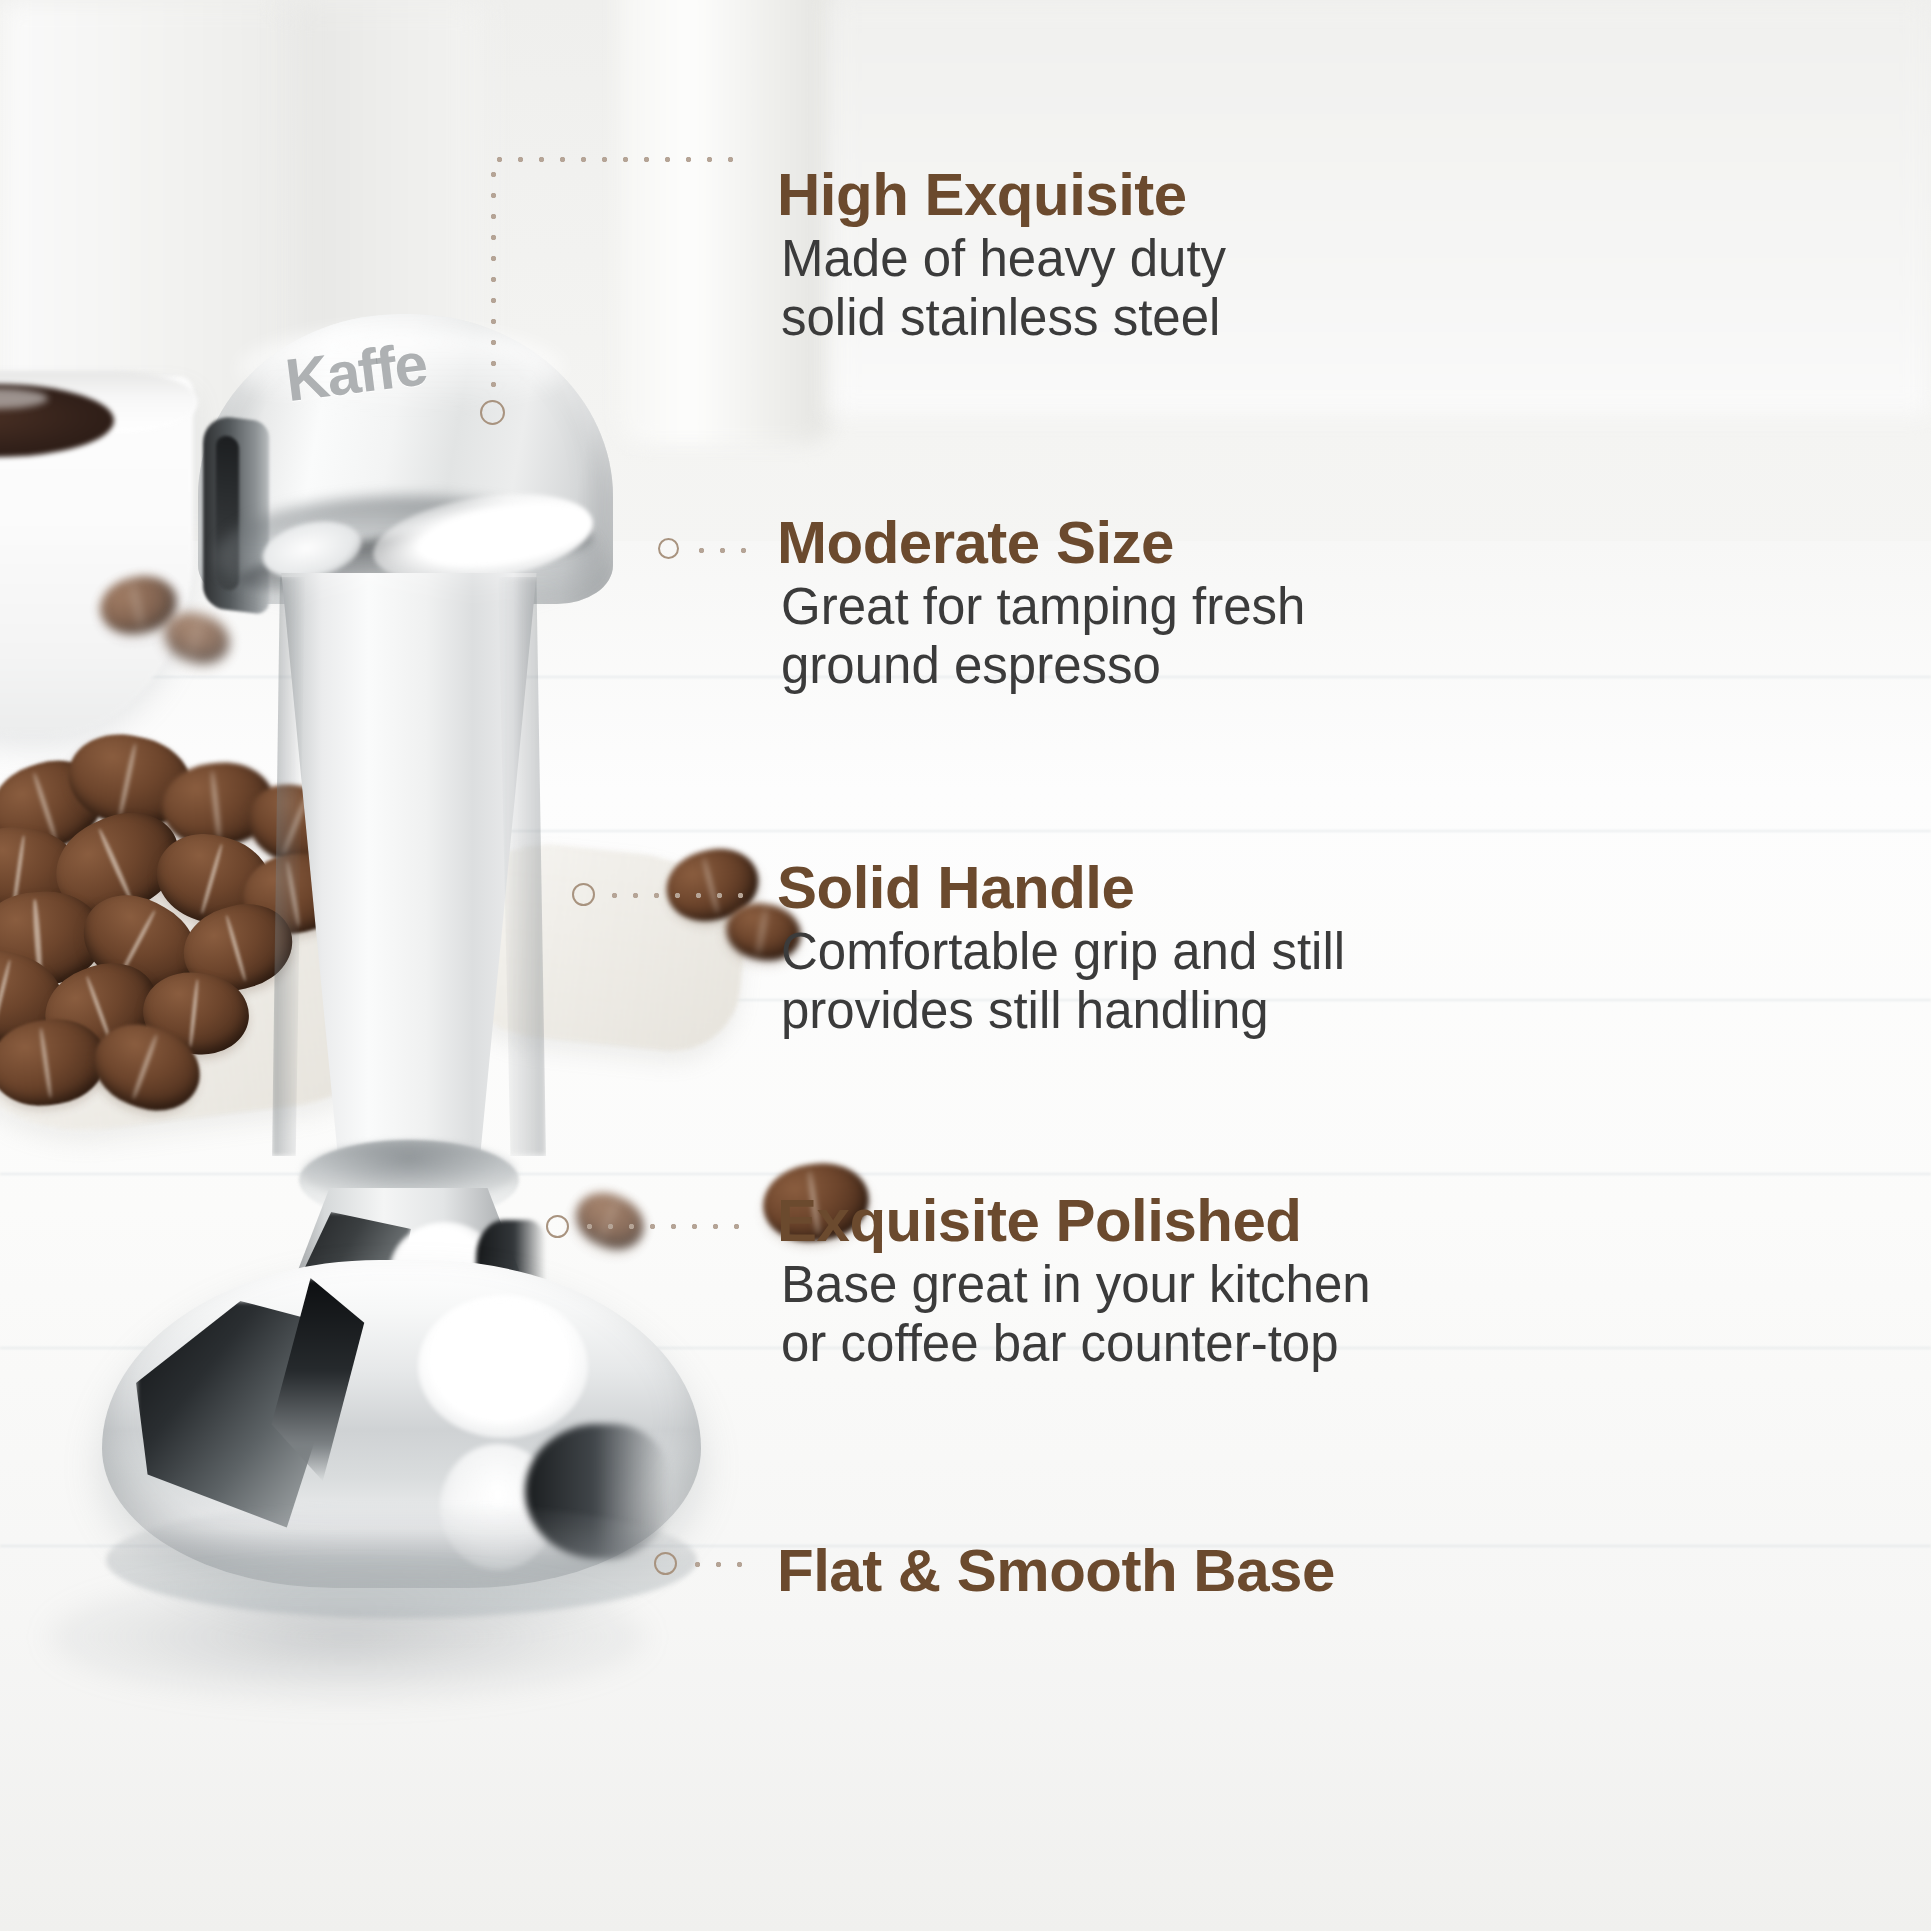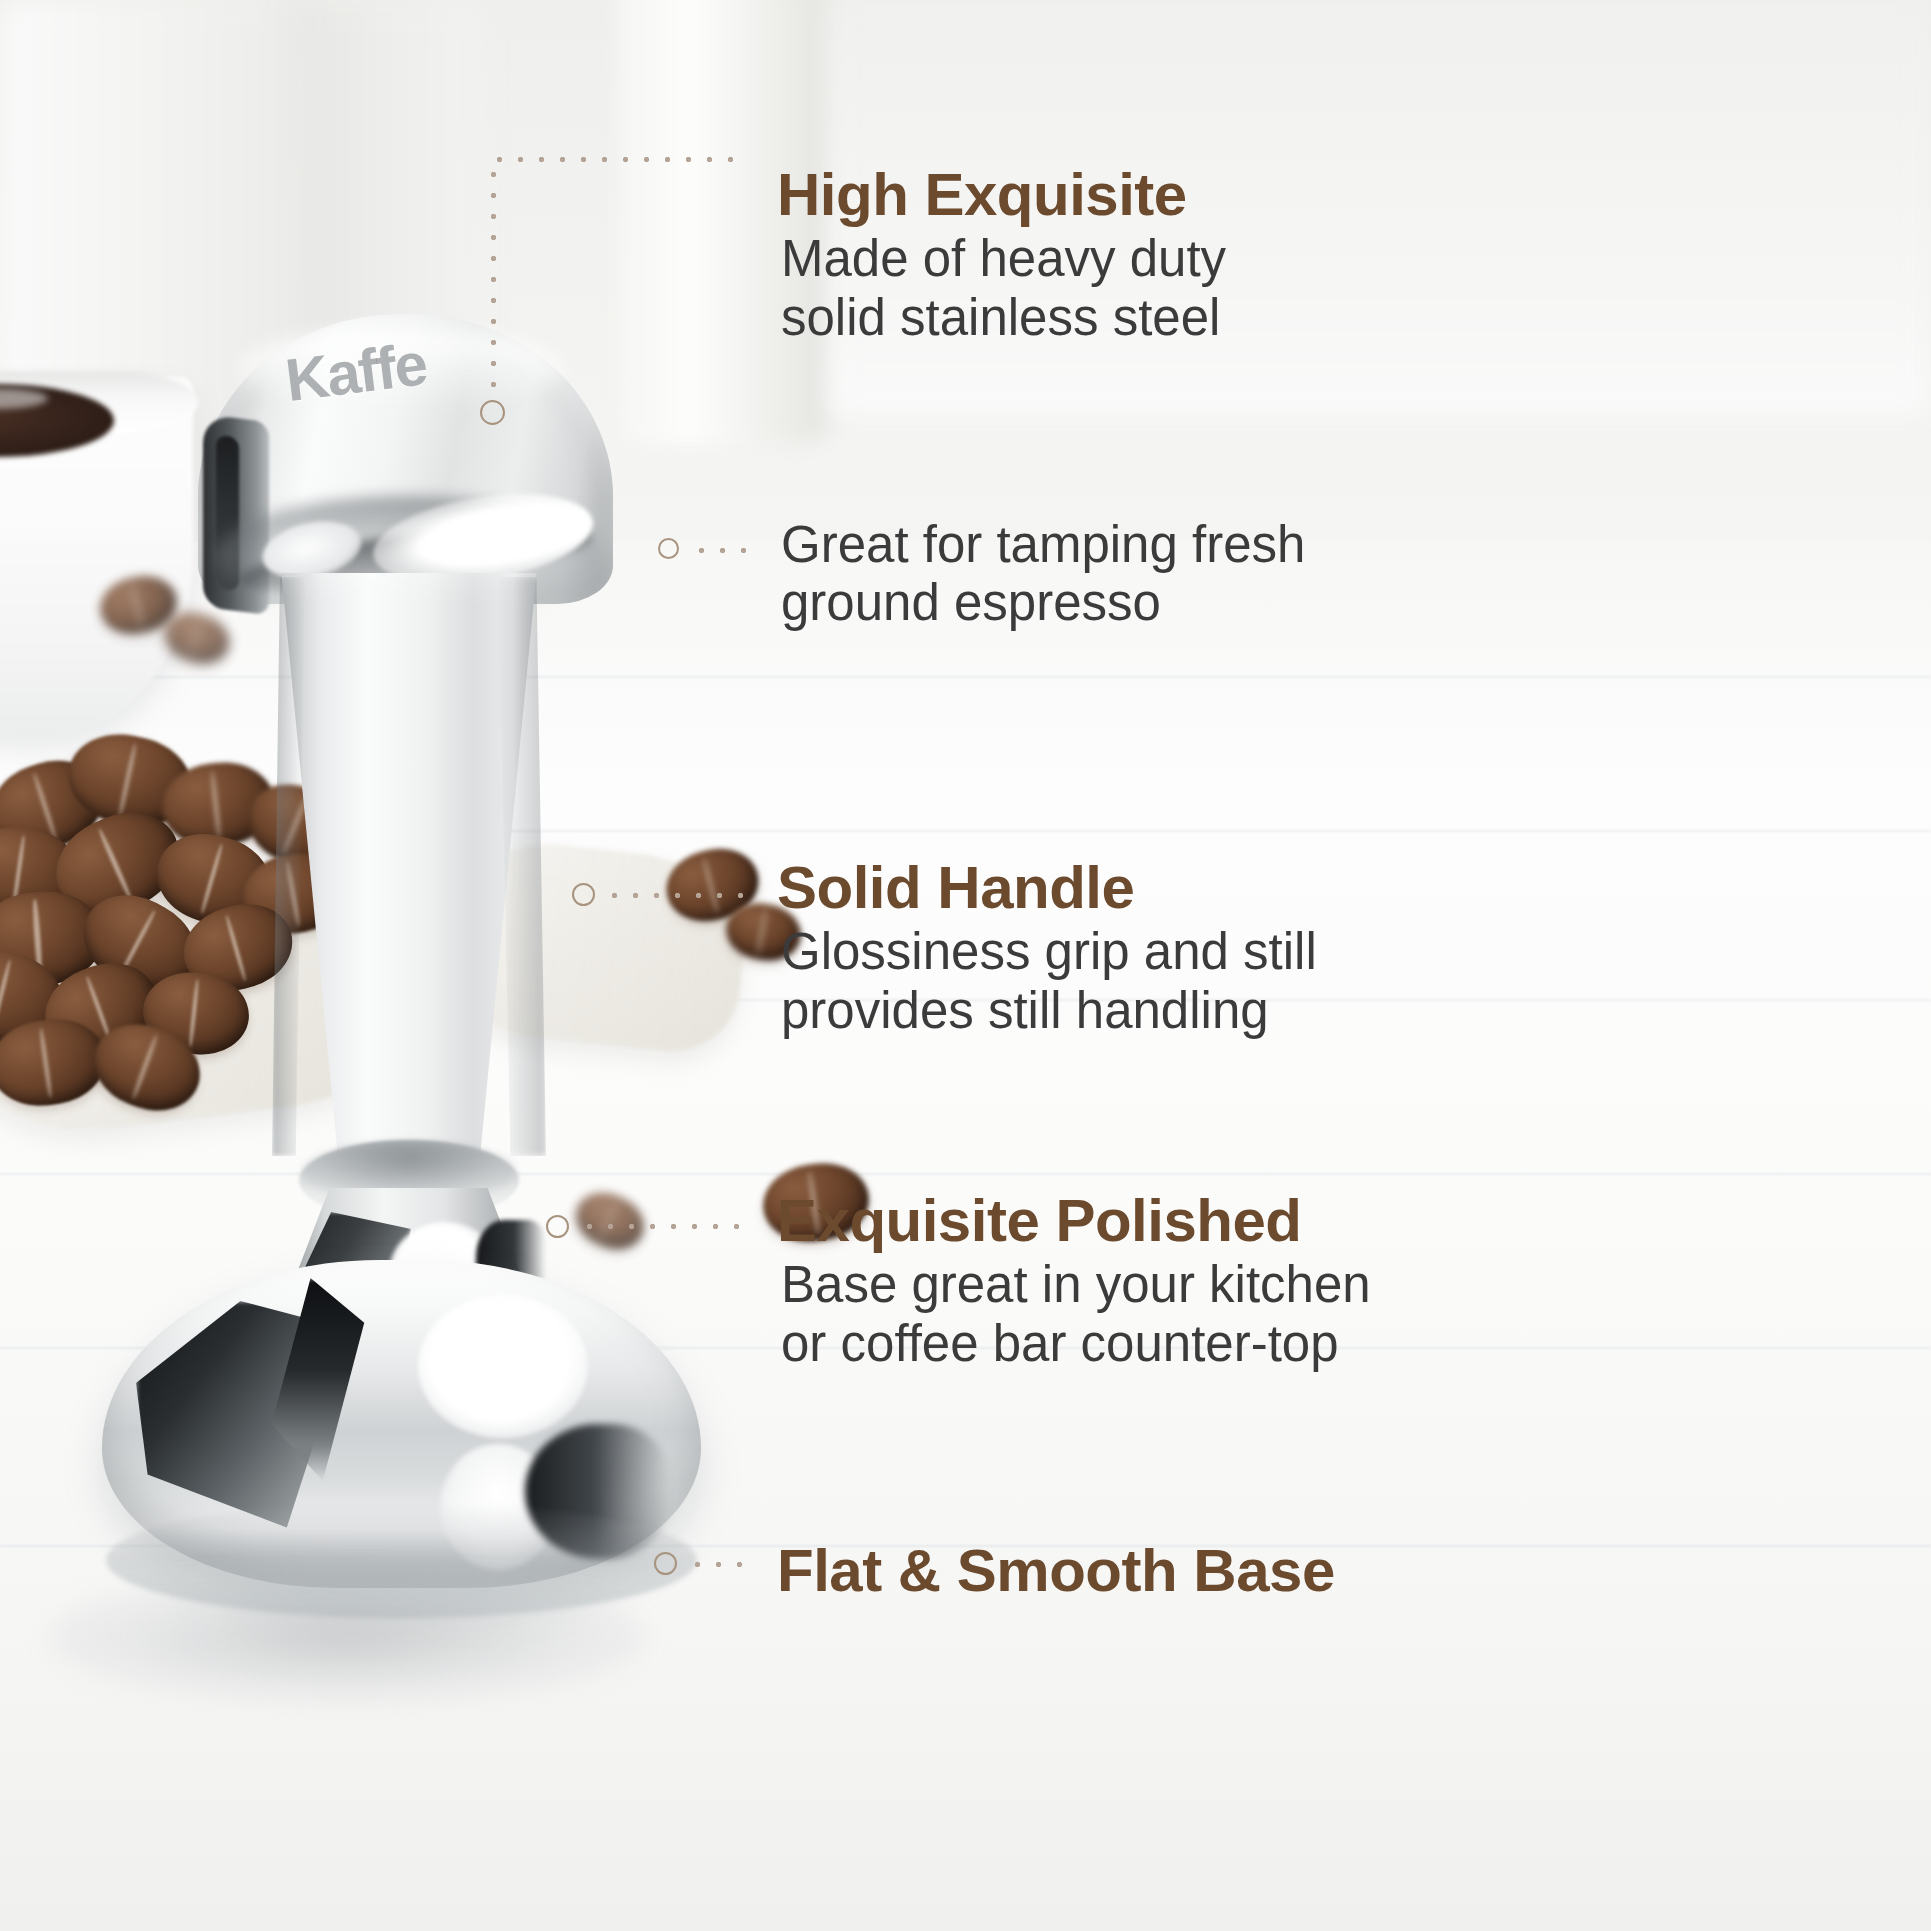--- a/index.html
+++ b/index.html
@@ -405,30 +405,31 @@
 
   <div class="callout" style="left:777px;top:164px;">
     <p class="c-title">High Exquisite</p>
     <p class="c-body">
       <span>Made of heavy duty</span>
       <span>solid stainless steel</span>
     </p>
   </div>
 
   <div class="callout" style="left:777px;top:512px;">
+    <p class="c-title">Moderate Size</p>
     <p class="c-body">
       <span>Great for tamping fresh</span>
       <span>ground espresso</span>
     </p>
   </div>
 
   <div class="callout" style="left:777px;top:857px;">
     <p class="c-title">Solid Handle</p>
     <p class="c-body">
-      <span>Glossiness grip and still</span>
+      <span>Comfortable grip and still</span>
       <span>provides still handling</span>
     </p>
   </div>
 
   <div class="callout" style="left:777px;top:1190px;">
     <p class="c-title">Exquisite Polished</p>
     <p class="c-body">
       <span>Base great in your kitchen</span>
       <span>or coffee bar counter-top</span>
     </p>

